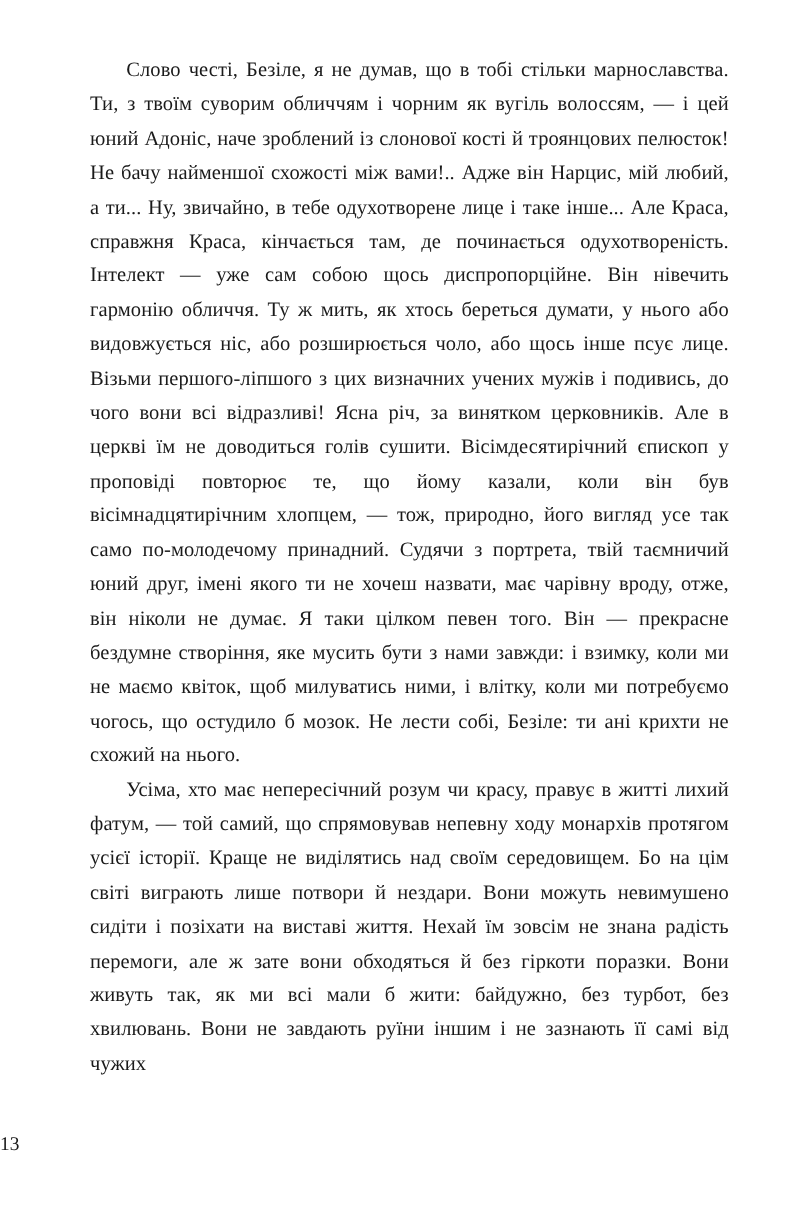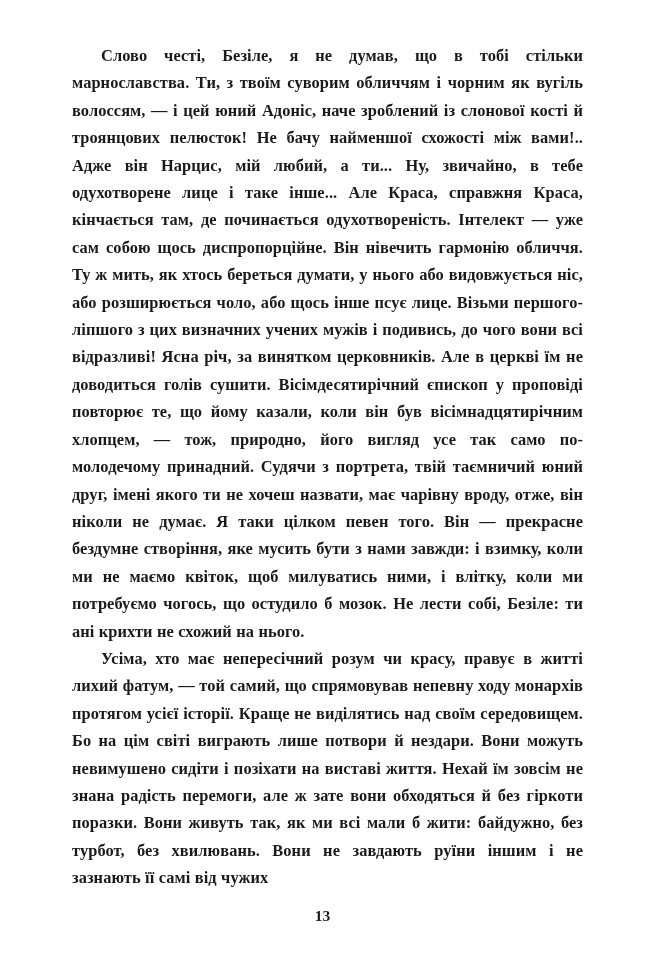--- a/index.html
+++ b/index.html
@@ -18,21 +18,20 @@
   .page {
     position: absolute;
     left: 0;
     top: 0;
     width: 645px;
     height: 967px;
     box-sizing: border-box;
     padding: 42px 62px 0 72px;
     display: flex;
     flex-direction: column;
-    font-weight: bold;
   }
   .body-text {
     font-size: 16.4px;
     line-height: 27.4px;
     text-align: justify;
     text-justify: inter-word;
     letter-spacing: 0.08px;
     word-spacing: 0.2px;
     -webkit-hyphens: manual;
     hyphens: manual;
@@ -42,21 +41,21 @@
     text-indent: 29px;
   }
   .body-text p.dialogue {
     text-indent: 29px;
   }
   .page-number {
     position: absolute;
     left: 0;
     right: 0;
     bottom: 42px;
-    text-align: center;
+    text-align: left;
     font-size: 15.5px;
     font-family: "Liberation Serif", serif;
     color: #1a1a1a;
   }
 </style>
 </head>
 <body>
 
 <div class="page">
   <div class="body-text">

